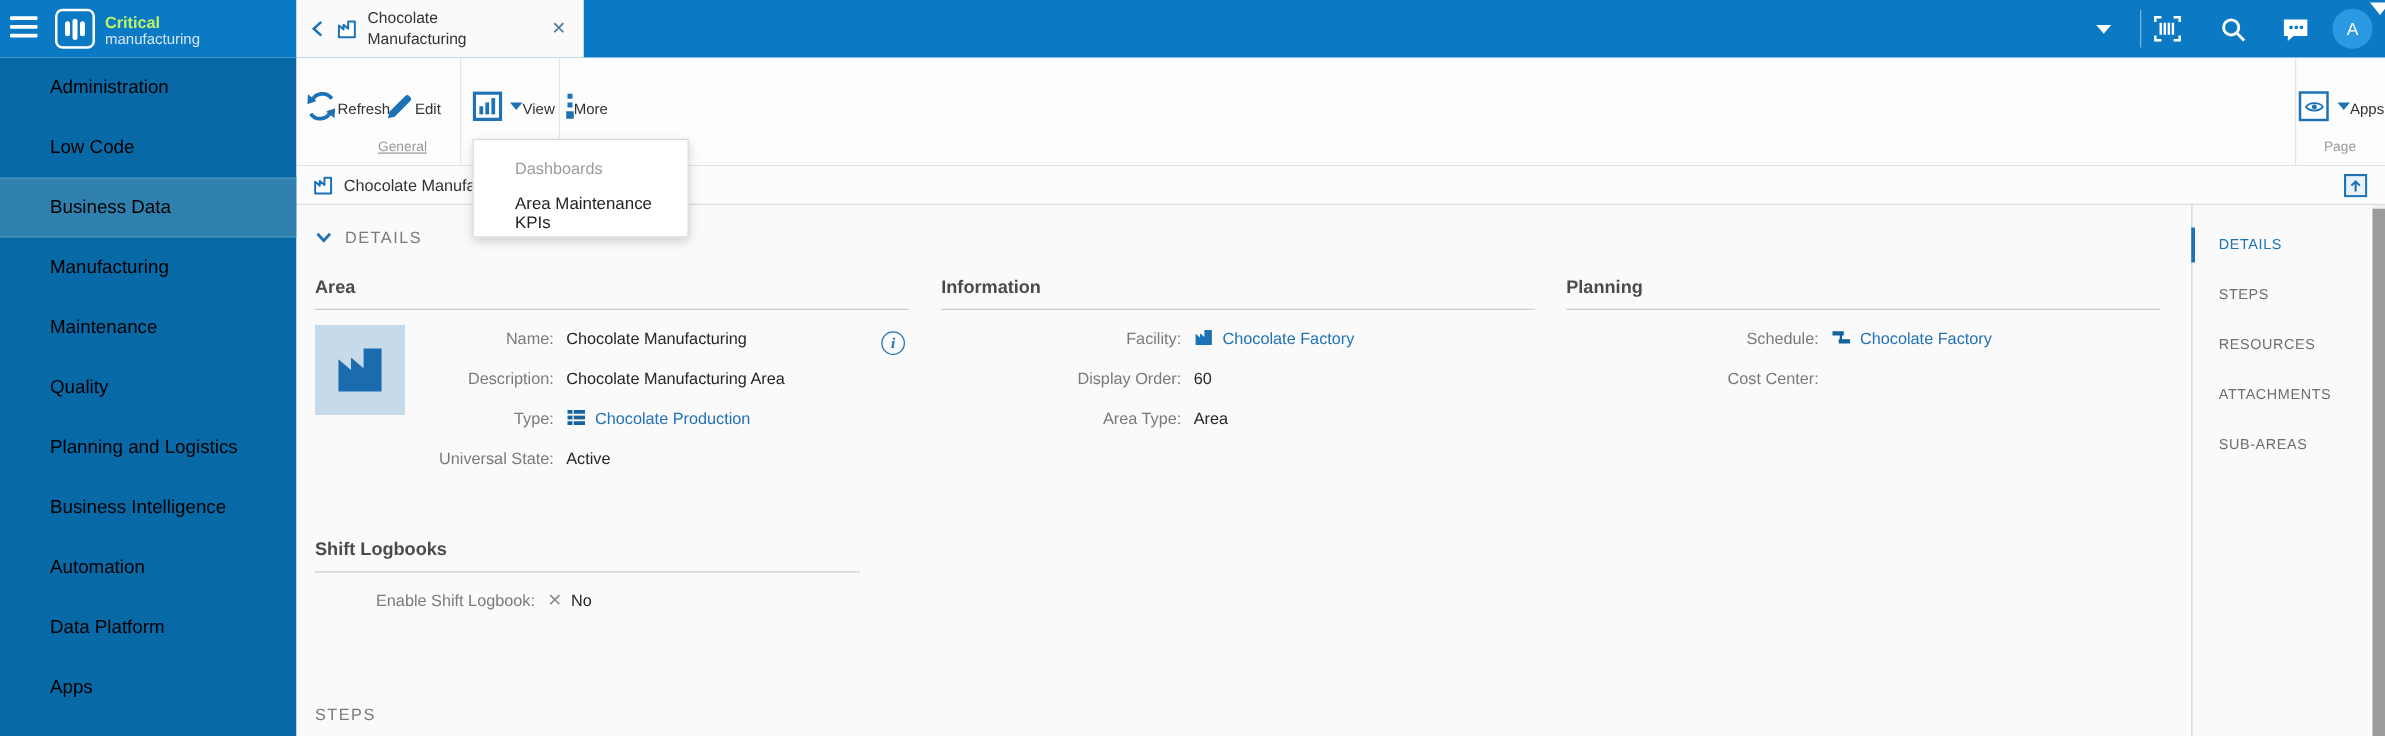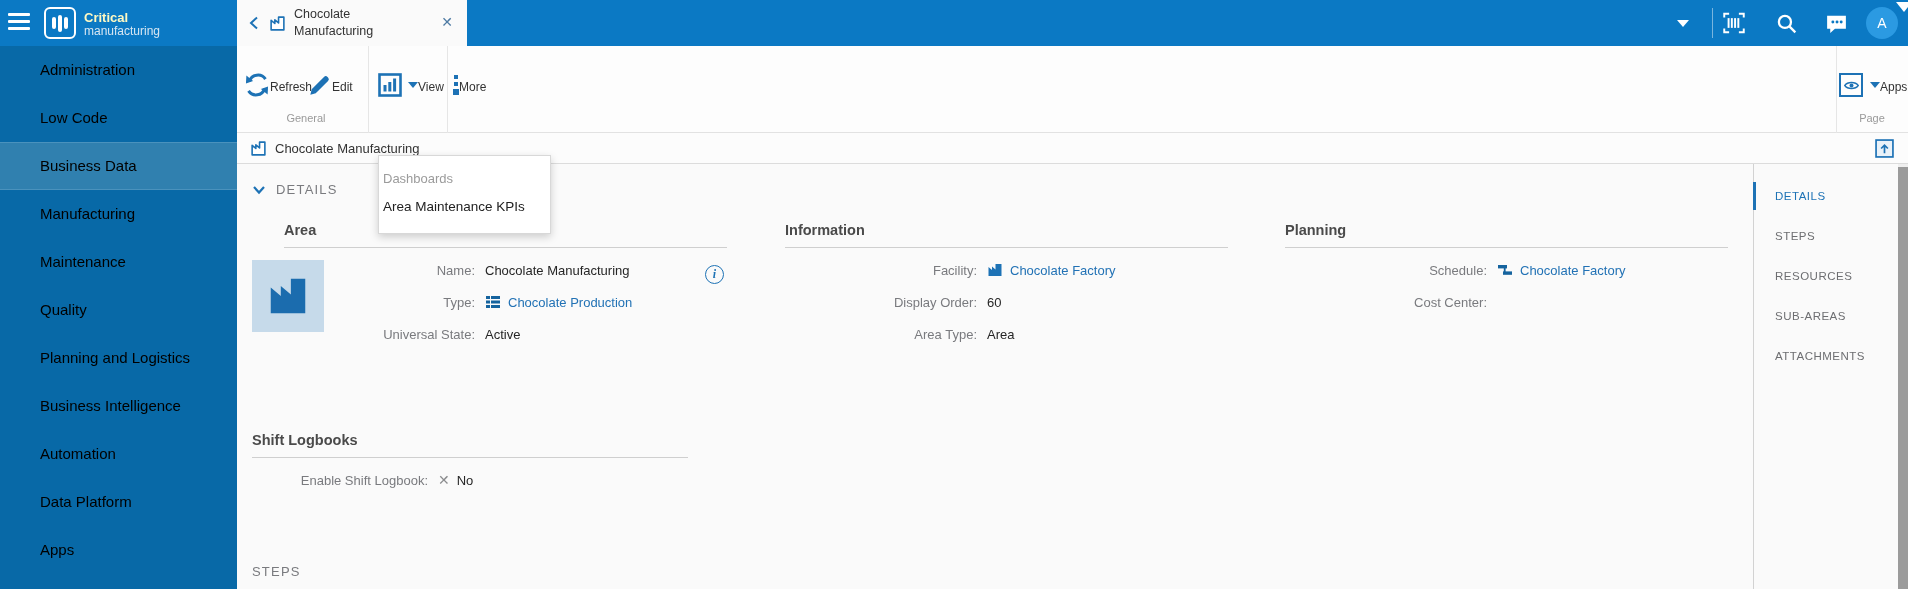--- a/index.html
+++ b/index.html
@@ -7,21 +7,21 @@
     font-family:"Liberation Sans","DejaVu Sans",sans-serif; background:#fafafa; }
 
   
   #topbar { position:absolute; left:0; top:0; width:1908px; height:46px; background:#0b79c4; z-index:10; }
   #hamburger { position:absolute; left:8px; top:13px; width:22px; height:18px; cursor:pointer; }
   #hamburger span { display:block; height:3px; background:#fff; margin-bottom:4px; border-radius:1px; }
   #logo-mark { position:absolute; left:44px; top:7px; width:32px; height:32px; border:2.5px solid #fff;
     border-radius:6px; display:flex; align-items:center; justify-content:center; gap:2.5px; }
   #logo-mark i { display:block; width:3.5px; background:#fff; border-radius:2px; }
   #logo-mark i:nth-child(1){height:12px;} #logo-mark i:nth-child(2){height:17px;} #logo-mark i:nth-child(3){height:12px;}
-  #logo-line1 { position:absolute; left:84px; top:10px; color:#fef9c3; font-weight:bold; font-size:13px; }
+  #logo-line1 { position:absolute; left:84px; top:10px; color:#bef264; font-weight:bold; font-size:13px; }
   #logo-line2 { position:absolute; left:84px; top:24px; color:#d6e6f2; font-size:12px; }
 
   #tab { position:absolute; left:237px; top:0; width:230px; height:46px; background:#fafafa;
     display:flex; align-items:center; cursor:pointer; }
   #tab-back { margin-left:10px; width:16px; height:16px; flex:none; }
   #tab-icon { margin-left:6px; flex:none; }
   #tab-title { margin-left:8px; width:110px; font-size:12.5px; line-height:1.35; color:#333; }
   #tab-close { position:absolute; right:14px; top:14px; font-size:14px; color:#4d7aa3; cursor:pointer; }
 
   .tb-right-icon { position:absolute; top:0; height:46px; display:flex; align-items:center; justify-content:center; cursor:pointer; }
@@ -50,39 +50,39 @@
   .tool-btn .lbl { margin-top:4px; font-size:12px; color:#333; }
   .group-lbl { position:absolute; top:66px; font-size:11px; color:#9a9a9a; text-align:center; }
   .caret-down-b { width:0; height:0; border-left:5px solid transparent; border-right:5px solid transparent; border-top:6px solid #1d72b5; }
   #more-icon { display:flex; flex-direction:column; align-items:center; gap:3px; }
   #more-icon i { display:block; background:#1d72b5; }
   #more-icon i:nth-child(1){width:4px;height:4px;} #more-icon i:nth-child(2){width:4px;height:4px;} #more-icon i:nth-child(3){width:6px;height:6px;}
   #views-box { width:24px; height:24px; border:2.5px solid #1d72b5; display:flex; align-items:center; justify-content:center; }
 
   
   #view-dropdown { position:absolute; left:378px; top:111px; width:173px; height:79px; background:#fff;
-    border:1px solid #d8d8d8; box-shadow:0 3px 8px rgba(0,0,0,.18); z-index:40; padding:15px 0 0 4px;margin-top:44px; }
+    border:1px solid #d8d8d8; box-shadow:0 3px 8px rgba(0,0,0,.18); z-index:40; padding:15px 0 0 33px; }
   #dd-group { font-size:13px; color:#9b9b9b; }
   #dd-item { margin-top:13px; font-size:13.5px; color:#222; cursor:pointer; }
 
   
   #breadcrumb { position:absolute; left:237px; top:133px; width:1671px; height:31px; background:#fcfcfc;
     border-bottom:1px solid #dcdcdc; display:flex; align-items:center; }
   #bc-icon { margin-left:13px; }
   #bc-title { margin-left:8px; font-size:13px; color:#333; }
   #bc-expand { position:absolute; right:14px; top:6px; cursor:pointer; }
 
   
   #content { position:absolute; left:237px; top:164px; width:1516px; height:425px; background:#fafafa; }
   #details-header { position:absolute; left:15px; top:18px; display:flex; align-items:center; cursor:pointer; }
   #details-header .txt, .collapse-header { font-size:13px; color:#797a7e; letter-spacing:1.2px; }
   #details-header .txt { margin-left:10px; }
   #steps-header { position:absolute; left:15px; top:400px; }
 
-  .col { position:absolute; top:58px; width:475px;padding-left:32px; }
+  .col { position:absolute; top:58px; width:475px; }
   .col-title { font-size:14.5px; font-weight:bold; color:#4a4a4a; padding-bottom:9px; border-bottom:1px solid #cfcfcf; }
   .frow { display:grid; gap:10px; align-items:center; height:32px; margin-top:0; }
   .col1 .frow { grid-template-columns:191px 1fr; }
   .col2 .frow { grid-template-columns:192px 1fr; }
   .col3 .frow { grid-template-columns:202px 1fr; }
   .rows { margin-top:6px; }
   .flabel { text-align:right; font-size:13px; color:#797a7e; }
   .fvalue { font-size:13px; color:#262626; display:flex; align-items:center; gap:7px; }
   .link { color:#2272b5; cursor:pointer; }
   #area-img { position:absolute; left:15px; top:96px; width:72px; height:72px; background:#c6daea;
@@ -215,21 +215,21 @@
   <div class="tool-btn" style="left:216px;">
     <div class="ic">
         <div id="more-icon">
           <i></i>
           <i></i>
           <i></i>
         </div>
       </div>
     <div class="lbl">More</div>
   </div>
-  <div class="group-lbl" style="left:7px; width:124px;">General</div>
+  <div class="group-lbl" style="left:23px; width:124px;text-decoration:underline;">General</div>
 
   <div class="tb-sep" style="left:1599px;"></div>
   <div class="tool-btn" style="left:1602px; width:66px;">
     <div class="ic" style="gap:7px;">
       <div id="views-box">
         <svg width="17" height="17" viewBox="0 0 24 24">
           <path d="M2.5 12 C6.5 6.5, 17.5 6.5, 21.5 12 C17.5 17.5, 6.5 17.5, 2.5 12 z" fill="none" stroke="#1d72b5" stroke-width="2"></path>
           <circle cx="12" cy="12" r="2.8" fill="#1d72b5"></circle>
         </svg>
       </div>
@@ -266,20 +266,24 @@
     </svg>
     <span class="txt">DETAILS</span>
   </div>
 
   <div class="col col1" style="left:15px;">
     <div class="col-title">Area</div>
     <div class="rows">
       <div class="frow">
         <div class="flabel">Name:</div>
         <div class="fvalue">Chocolate Manufacturing</div>
+      </div>
+      <div class="frow">
+        <div class="flabel">Description:</div>
+        <div class="fvalue">Chocolate Manufacturing Area</div>
       </div>
       <div class="frow">
         <div class="flabel">Type:</div>
         <div class="fvalue">
           <svg width="16" height="16" viewBox="0 0 16 16" fill="#15639e">
             <rect x="1" y="2" width="4" height="3"></rect>
               <rect x="6" y="2" width="9" height="3"></rect>
             <rect x="1" y="6.5" width="4" height="3"></rect>
               <rect x="6" y="6.5" width="9" height="3"></rect>
             <rect x="1" y="11" width="4" height="3"></rect>
@@ -358,19 +362,19 @@
     </div>
   </div>
 
   <div id="steps-header" class="collapse-header">STEPS</div>
 </div>
 
 <div id="right-nav">
   <div class="rnav-item active">DETAILS</div>
   <div class="rnav-item">STEPS</div>
   <div class="rnav-item">RESOURCES</div>
+  <div class="rnav-item">ATTACHMENTS</div>
   <div class="rnav-item">SUB-AREAS</div>
-  <div class="rnav-item">ATTACHMENTS</div>
 </div>
 
 <div id="scroll-track">
   <div id="scroll-thumb"></div>
 </div>
 
 </body></html>

